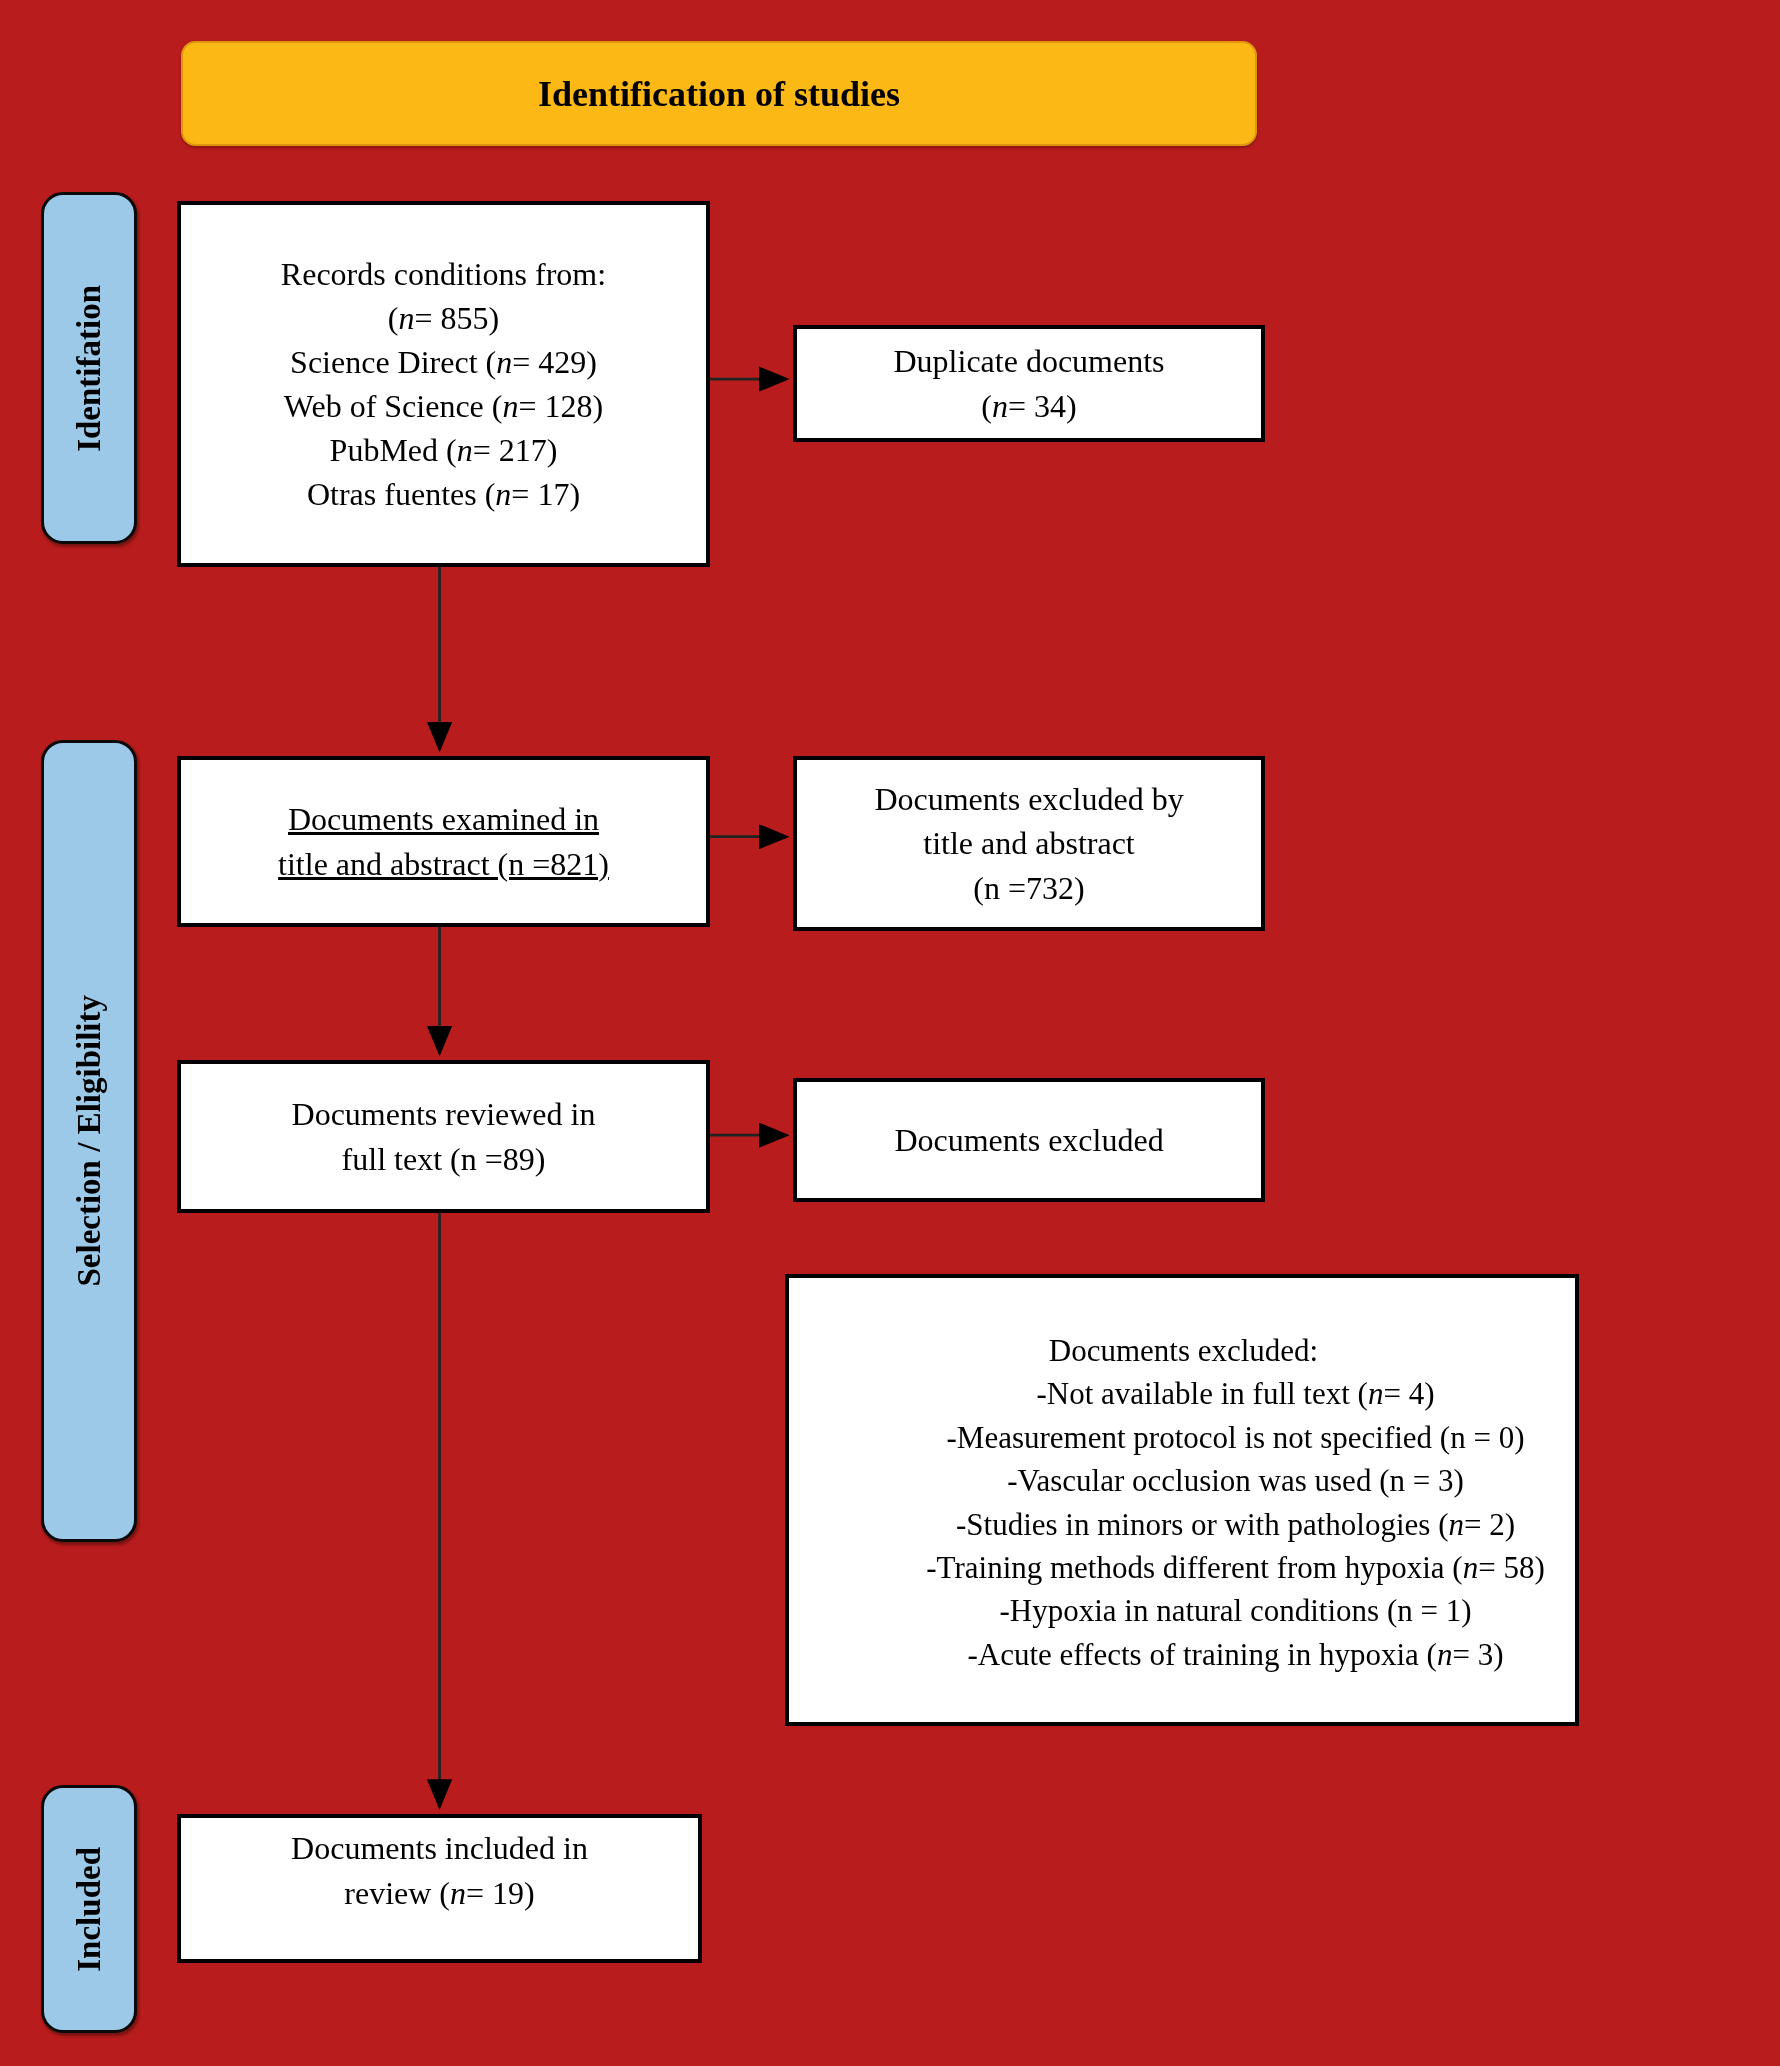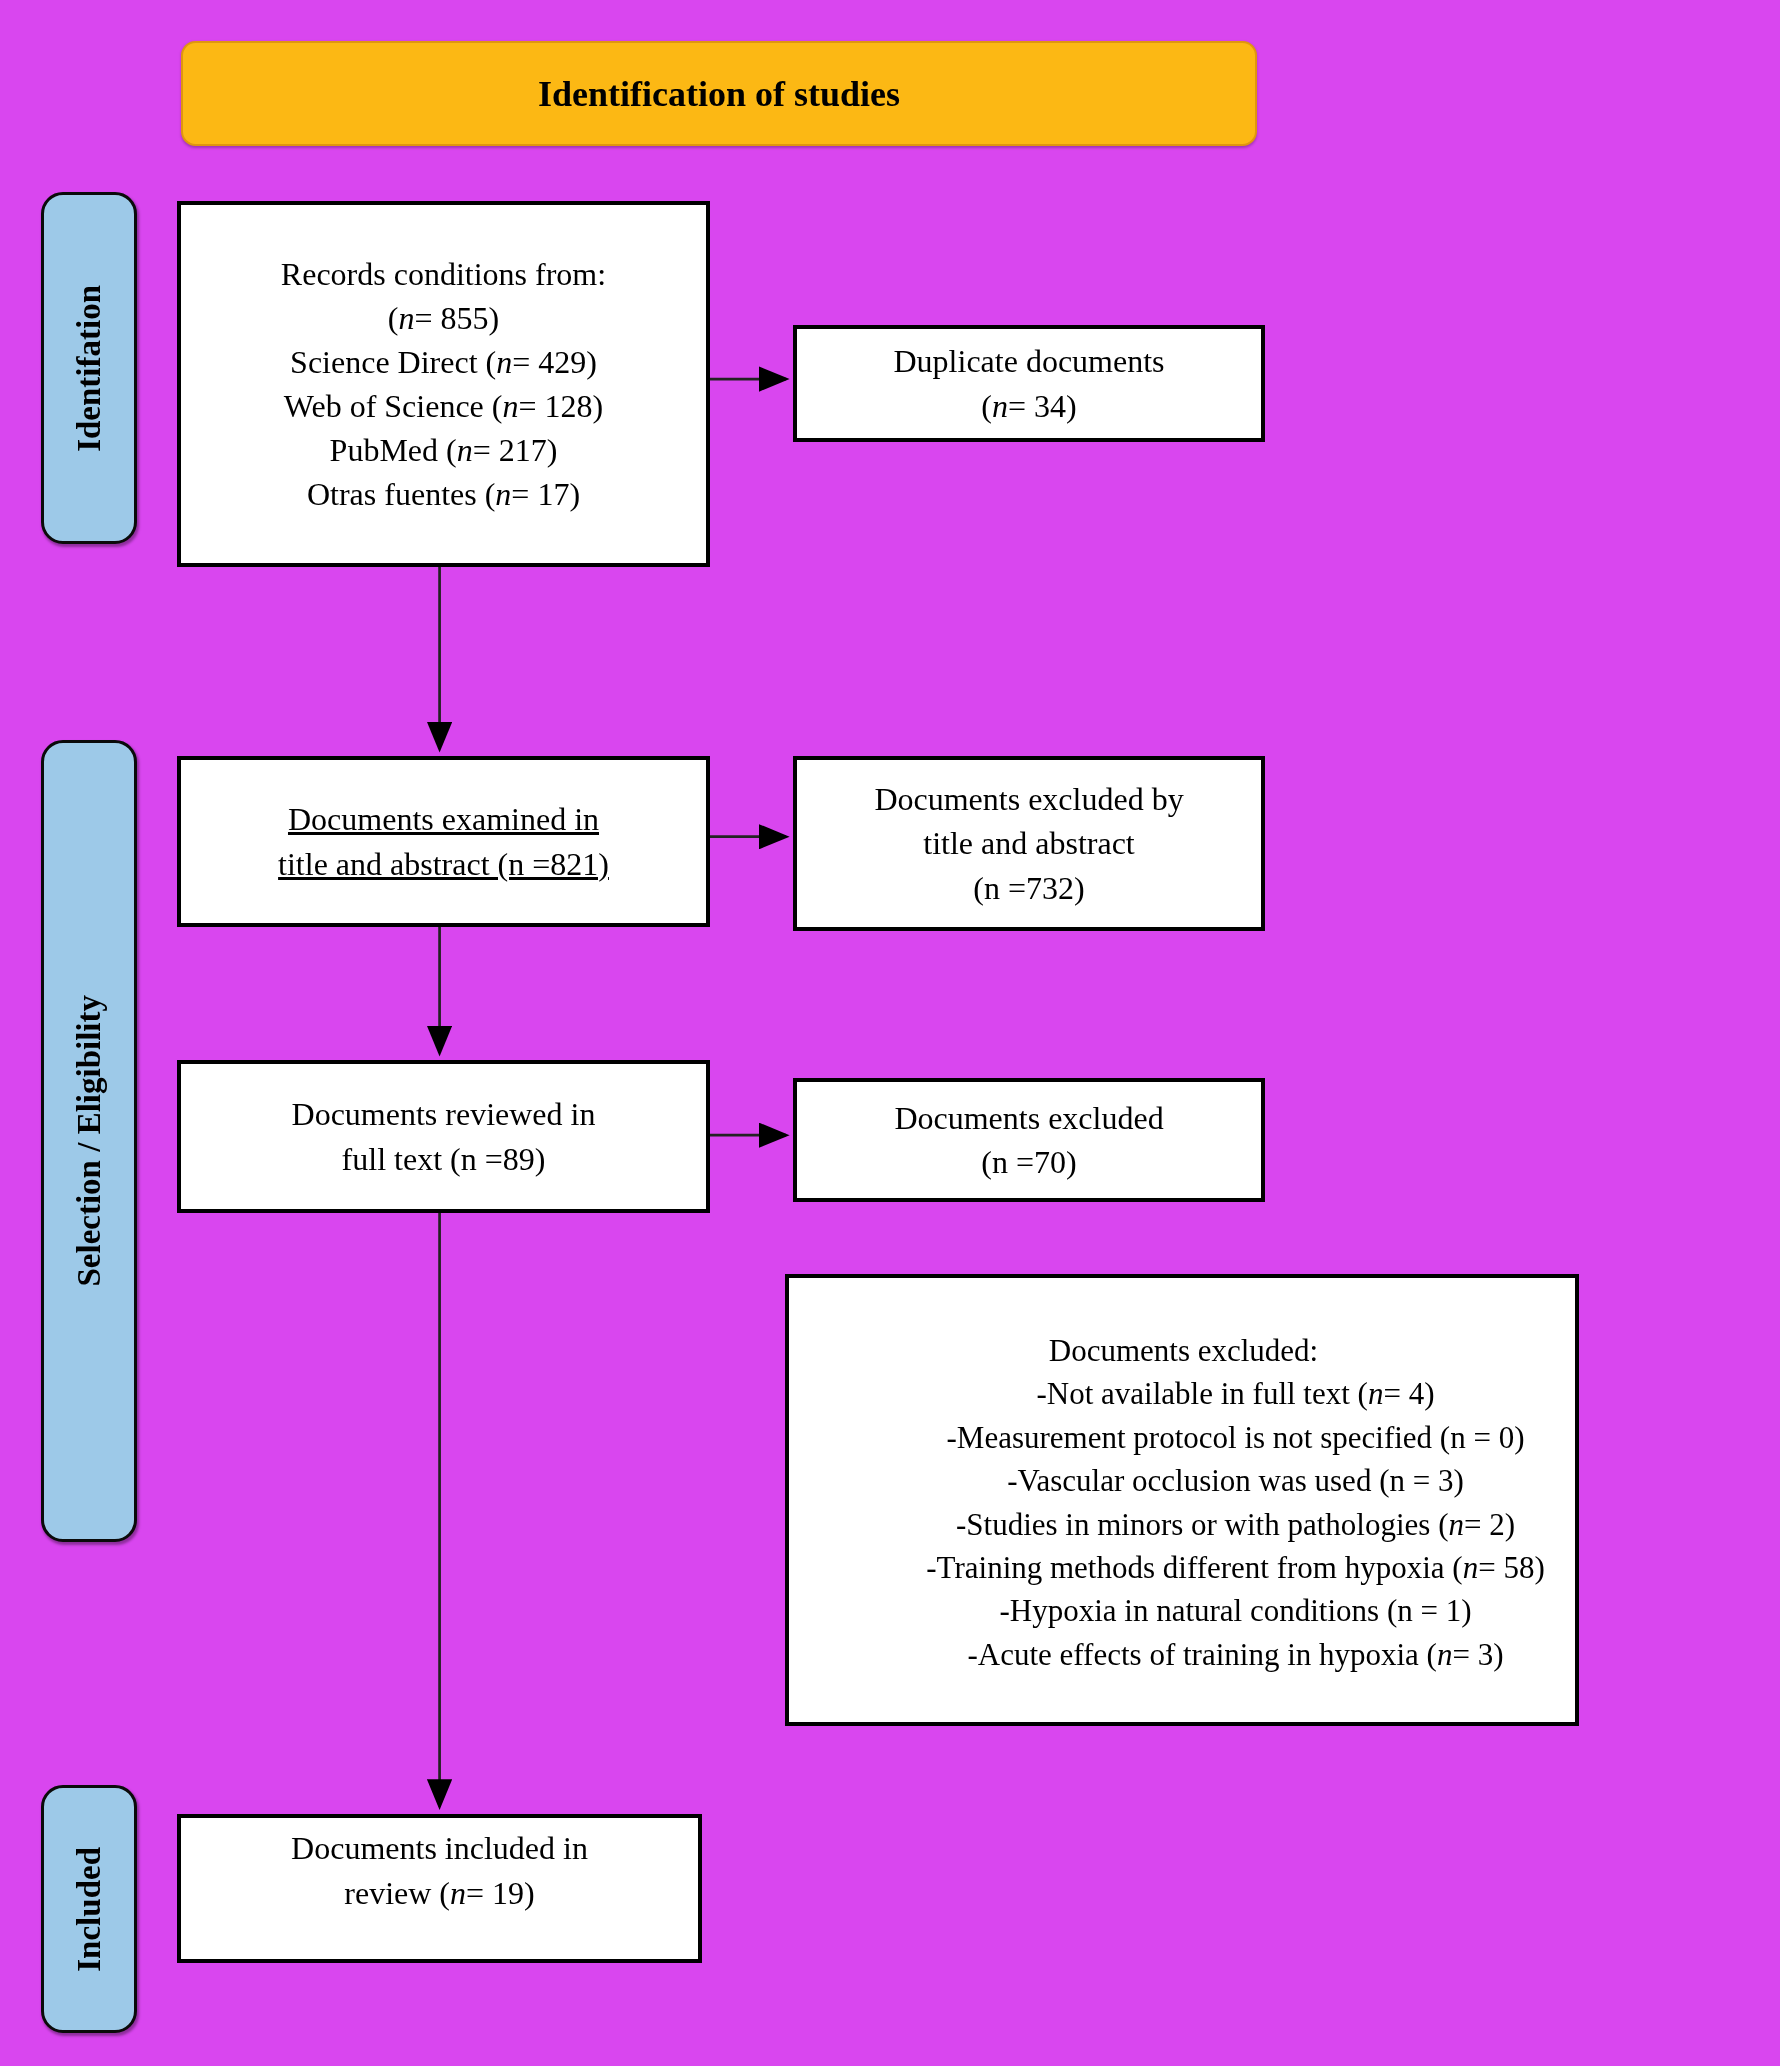--- a/index.html
+++ b/index.html
@@ -6,21 +6,21 @@
     --banner-bg:#FCB814;
     --banner-border:#E0960F;
     --stage-bg:#9DC9E8;
     --ink:#000000;
     --line:#222222;
   }
   html,body{margin:0;padding:0;background:#ffffff;}
   .canvas{
     position:relative;
     width:1780px;height:2066px;
-    background:#d946ef;
+    background:#b91c1c;
     font-family:"Liberation Serif", serif;
     color:var(--ink);
     overflow:hidden;
   }
   
   .banner{
     position:absolute;left:181px;top:41px;width:1072px;height:101px;
     background:var(--banner-bg);
     border:2.7px solid var(--banner-border);
     border-radius:14.5px;
@@ -136,21 +136,20 @@
     <div class="line">(n =732)</div>
   </div>
 
   <div class="box" id="box-reviewed">
     <div class="line">Documents reviewed in</div>
     <div class="line">full text (n =89)</div>
   </div>
 
   <div class="box" id="box-excluded-fulltext">
     <div class="line">Documents excluded</div>
-    <div class="line">(n =70)</div>
   </div>
 
   <div class="box" id="box-reasons">
     <div class="line">Documents excluded:</div>
     <div class="line reason-item">-Not available in full text (<i>n</i>= 4)</div>
     <div class="line reason-item">-Measurement protocol is not specified (n = 0)</div>
     <div class="line reason-item">-Vascular occlusion was used (n = 3)</div>
     <div class="line reason-item">-Studies in minors or with pathologies (<i>n</i>= 2)</div>
     <div class="line reason-item">-Training methods different from hypoxia (<i>n</i>= 58)</div>
     <div class="line reason-item">-Hypoxia in natural conditions (n = 1)</div>

